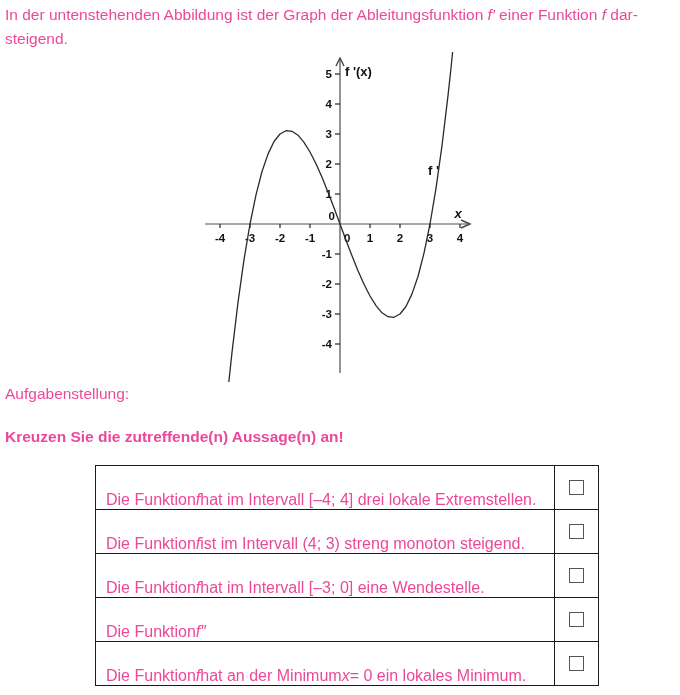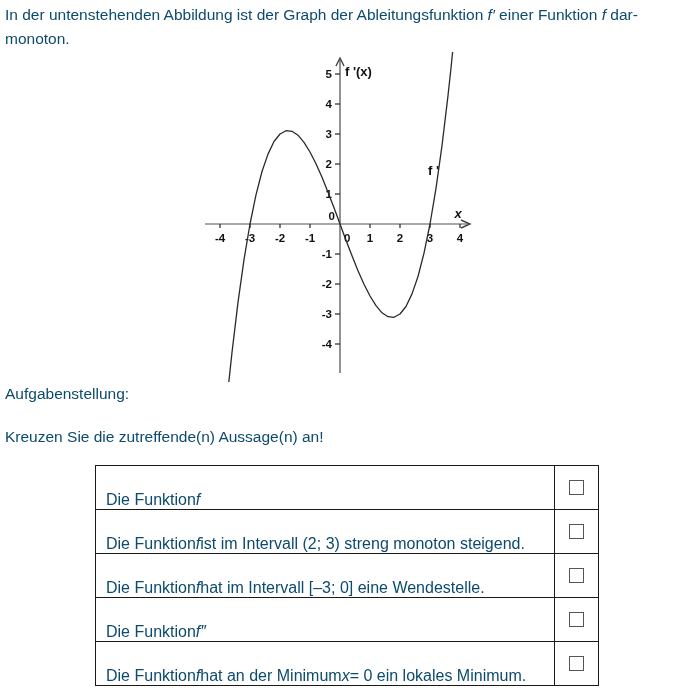--- a/index.html
+++ b/index.html
@@ -1,24 +1,24 @@
 <!DOCTYPE html>
 <html><head>
 <meta charset="utf-8">
 <style>
   html,body { margin:0; padding:0; background:#fff; }
   .page {
     position:relative; width:680px; height:695px; background:#ffffff;
-    font-family:"Liberation Sans", sans-serif; color:#0c4a6e; overflow:hidden;
+    font-family:"Liberation Sans", sans-serif; color:#ec4899; overflow:hidden;
   }
   .intro { position:absolute; left:5px; top:3px; font-size:15.5px; line-height:24px; white-space:nowrap; }
   .it { font-style:italic; }
   .graph-wrap { position:absolute; left:200px; top:52px; width:280px; height:330px; }
   .heading { position:absolute; left:5px; top:385px; font-size:15.5px;text-align:center; }
-  .instruction { position:absolute; left:5px; top:428px; font-size:15.5px; }
+  .instruction { position:absolute; left:5px; top:428px; font-size:15.5px;font-weight:bold; }
   .stable {
     position:absolute; left:95px; top:465px; width:504px;
     border:1.5px solid #1a1a1a; box-sizing:border-box; background:#fff;
   }
   .trow { display:flex; height:43px; border-top:1.5px solid #1a1a1a; }
   .trow:first-child { border-top:none; }
   .stmt {
     flex:1; display:flex; align-items:flex-end; padding-left:10px; padding-right:4px;
     font-size:16px; white-space:nowrap; overflow:hidden;
   }
@@ -30,21 +30,21 @@
     width:13px; height:13px; border:1.6px solid #555; background:#fff; display:inline-block;
   }
 </style>
 </head>
 <body>
 
 <div class="page">
 
   <div class="intro">
     <div><span>In der untenstehenden Abbildung ist der Graph der Ableitungsfunktion </span><span class="it">f′</span><span> einer Funktion </span><span class="it">f</span><span> dar-</span></div>
-    <div><span>monoton.</span></div>
+    <div><span>steigend.</span></div>
   </div>
 
   <div class="graph-wrap">
     <svg id="graph" width="280" height="330">
         <line x1="5" y1="172" x2="268" y2="172" stroke="#8a8a8a" stroke-width="1.7"></line>
         <polyline points="261,168 270,172 261,176" fill="none" stroke="#444" stroke-width="1.4"></polyline>
         <line x1="140" y1="8" x2="140" y2="321" stroke="#5a5a5a" stroke-width="1.3"></line>
         <polyline points="136,14 140,6 144,14" fill="none" stroke="#444" stroke-width="1.4"></polyline>
         <line x1="20" y1="172" x2="20" y2="176" stroke="#333333" stroke-width="1.3"></line>
         <text x="20" y="190" text-anchor="middle" fill="#111111" font-family="&quot;Liberation Sans&quot;, sans-serif" font-size="11.5" font-weight="700">-4</text>
@@ -90,30 +90,31 @@
   </div>
 
   <div class="heading">Aufgabenstellung:</div>
   <div class="instruction">Kreuzen Sie die zutreffende(n) Aussage(n) an!</div>
 
   <div class="stable">
     <div class="trow">
       <div class="stmt">
           <span>Die Funktion </span>
           <span class="it">f</span>
+          <span> hat im Intervall [–4; 4] drei lokale Extremstellen.</span>
         </div>
       <div class="cbcell">
         <span class="checkbox"></span>
       </div>
     </div>
     <div class="trow">
       <div class="stmt">
           <span>Die Funktion </span>
           <span class="it">f</span>
-          <span> ist im Intervall (2; 3) streng monoton steigend.</span>
+          <span> ist im Intervall (4; 3) streng monoton steigend.</span>
         </div>
       <div class="cbcell">
         <span class="checkbox"></span>
       </div>
     </div>
     <div class="trow">
       <div class="stmt">
           <span>Die Funktion </span>
           <span class="it">f</span>
           <span> hat im Intervall [–3; 0] eine Wendestelle.</span>

